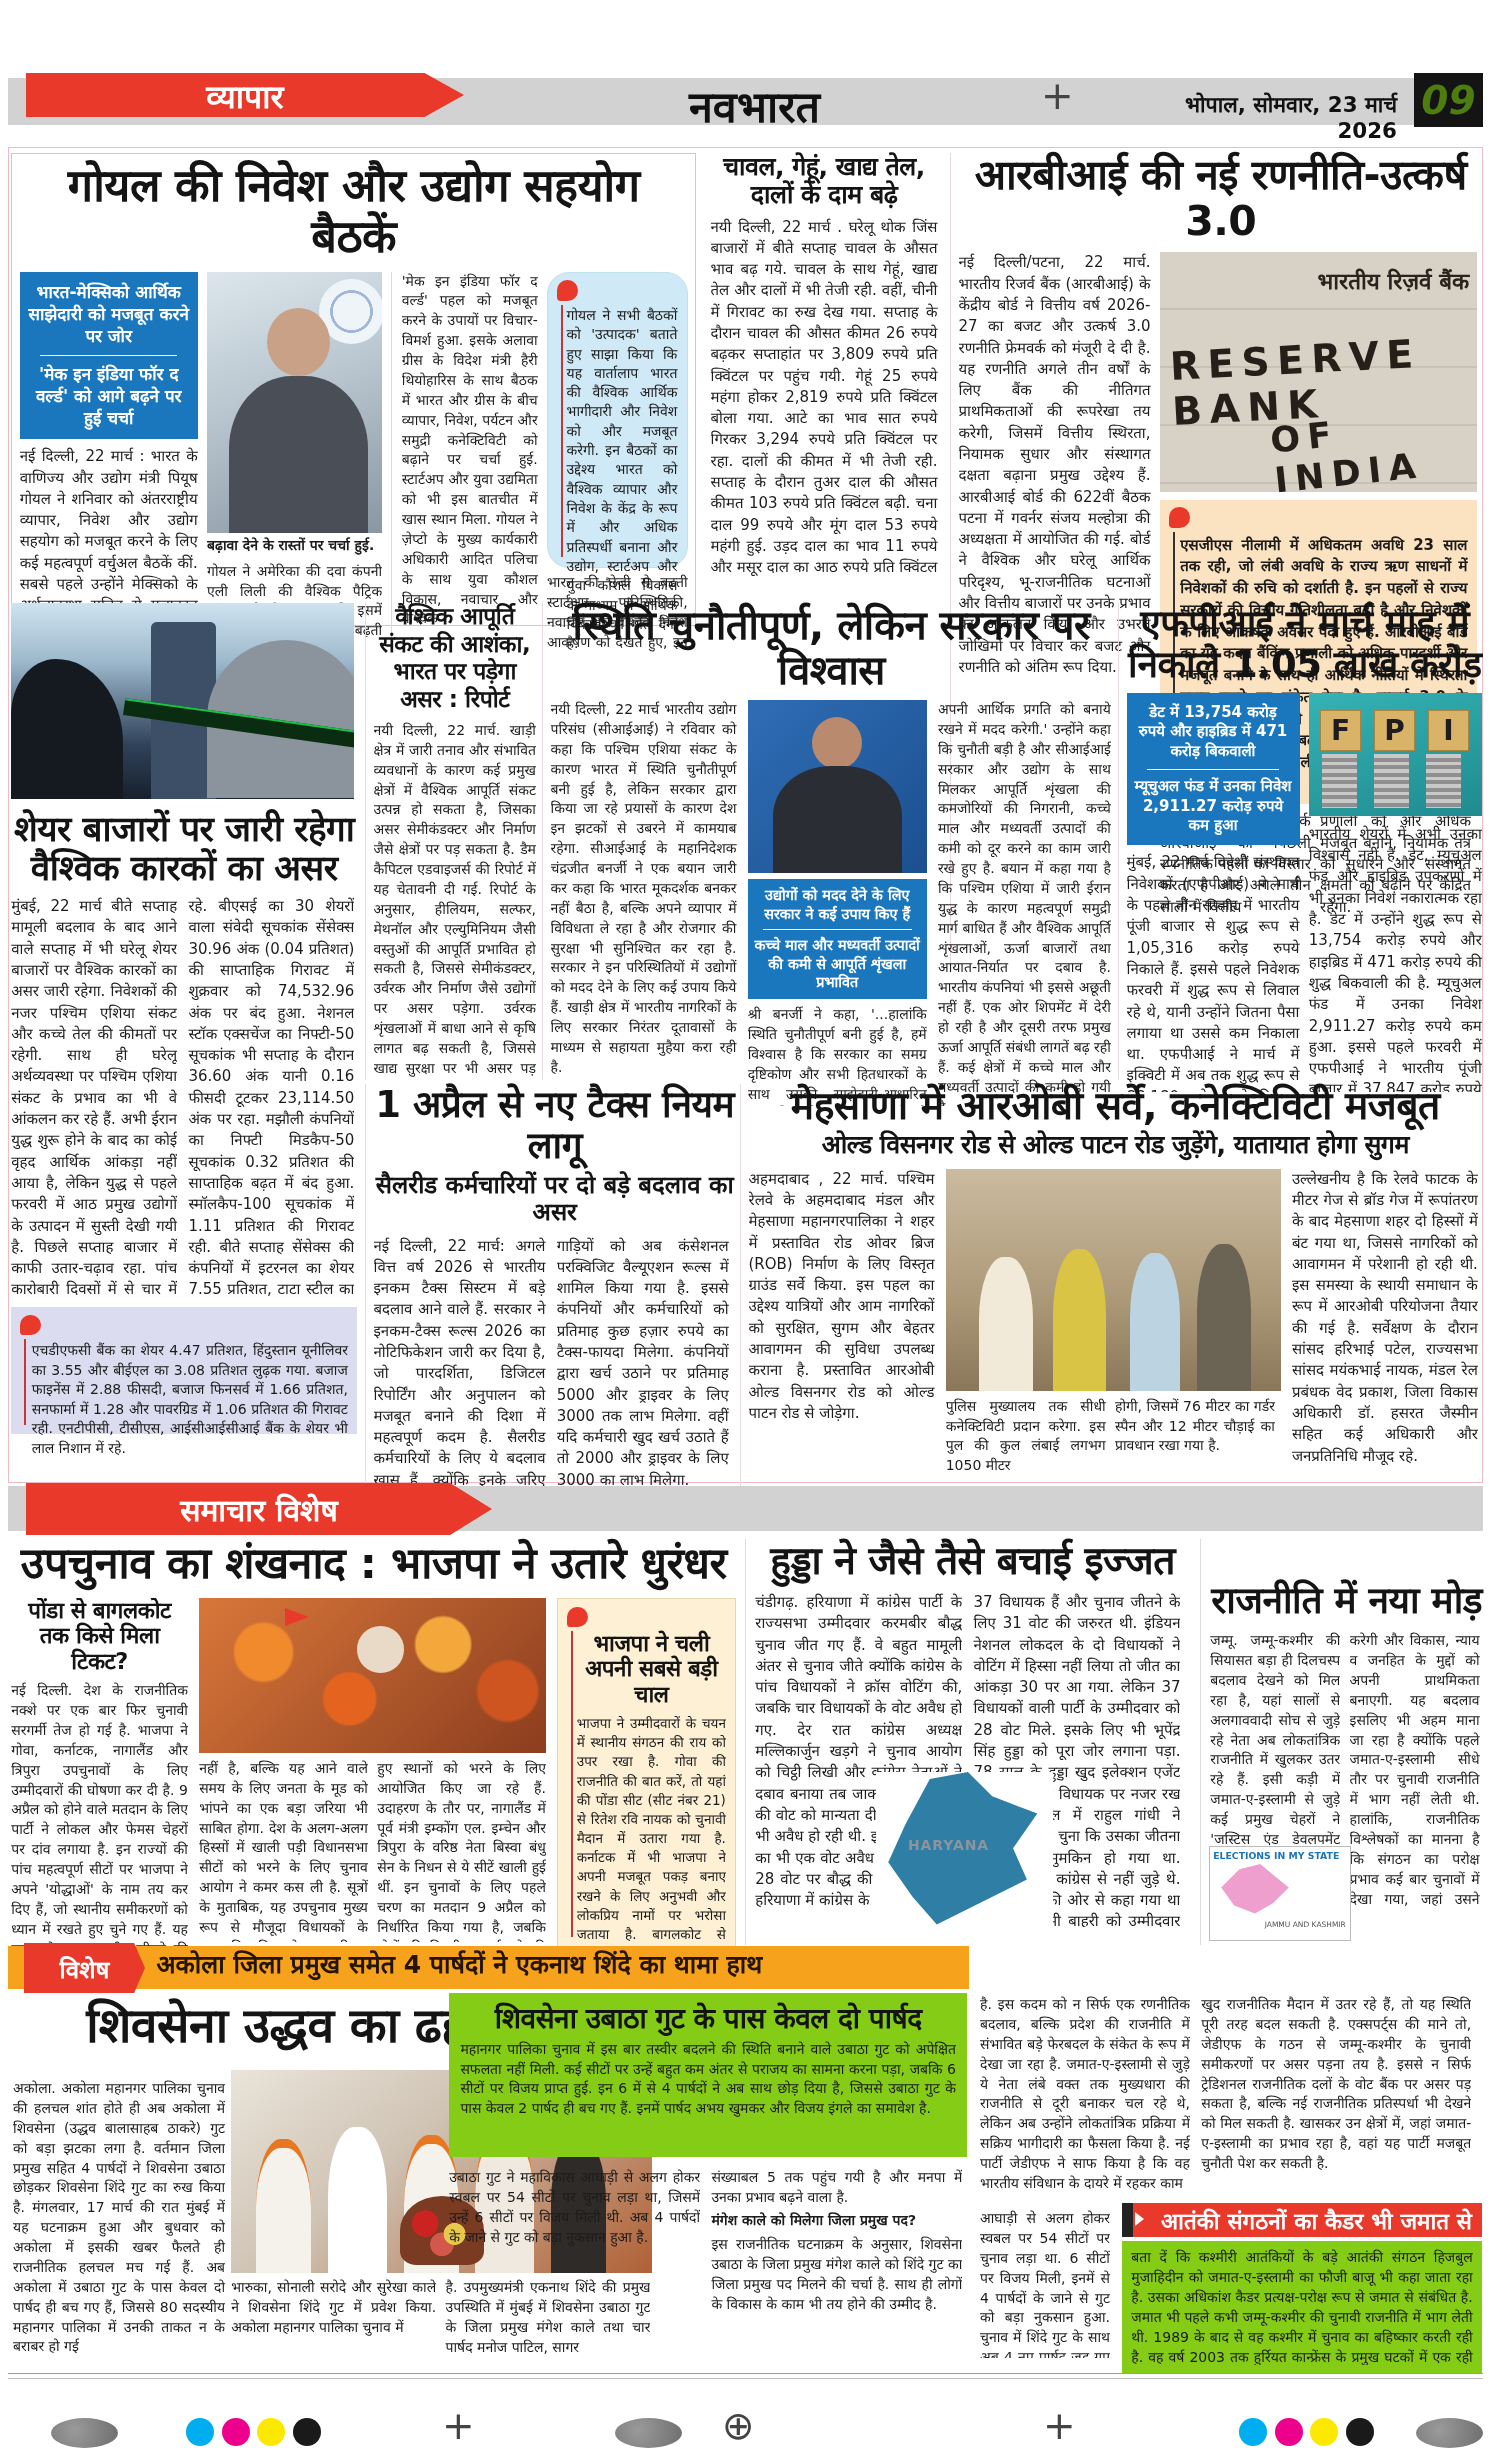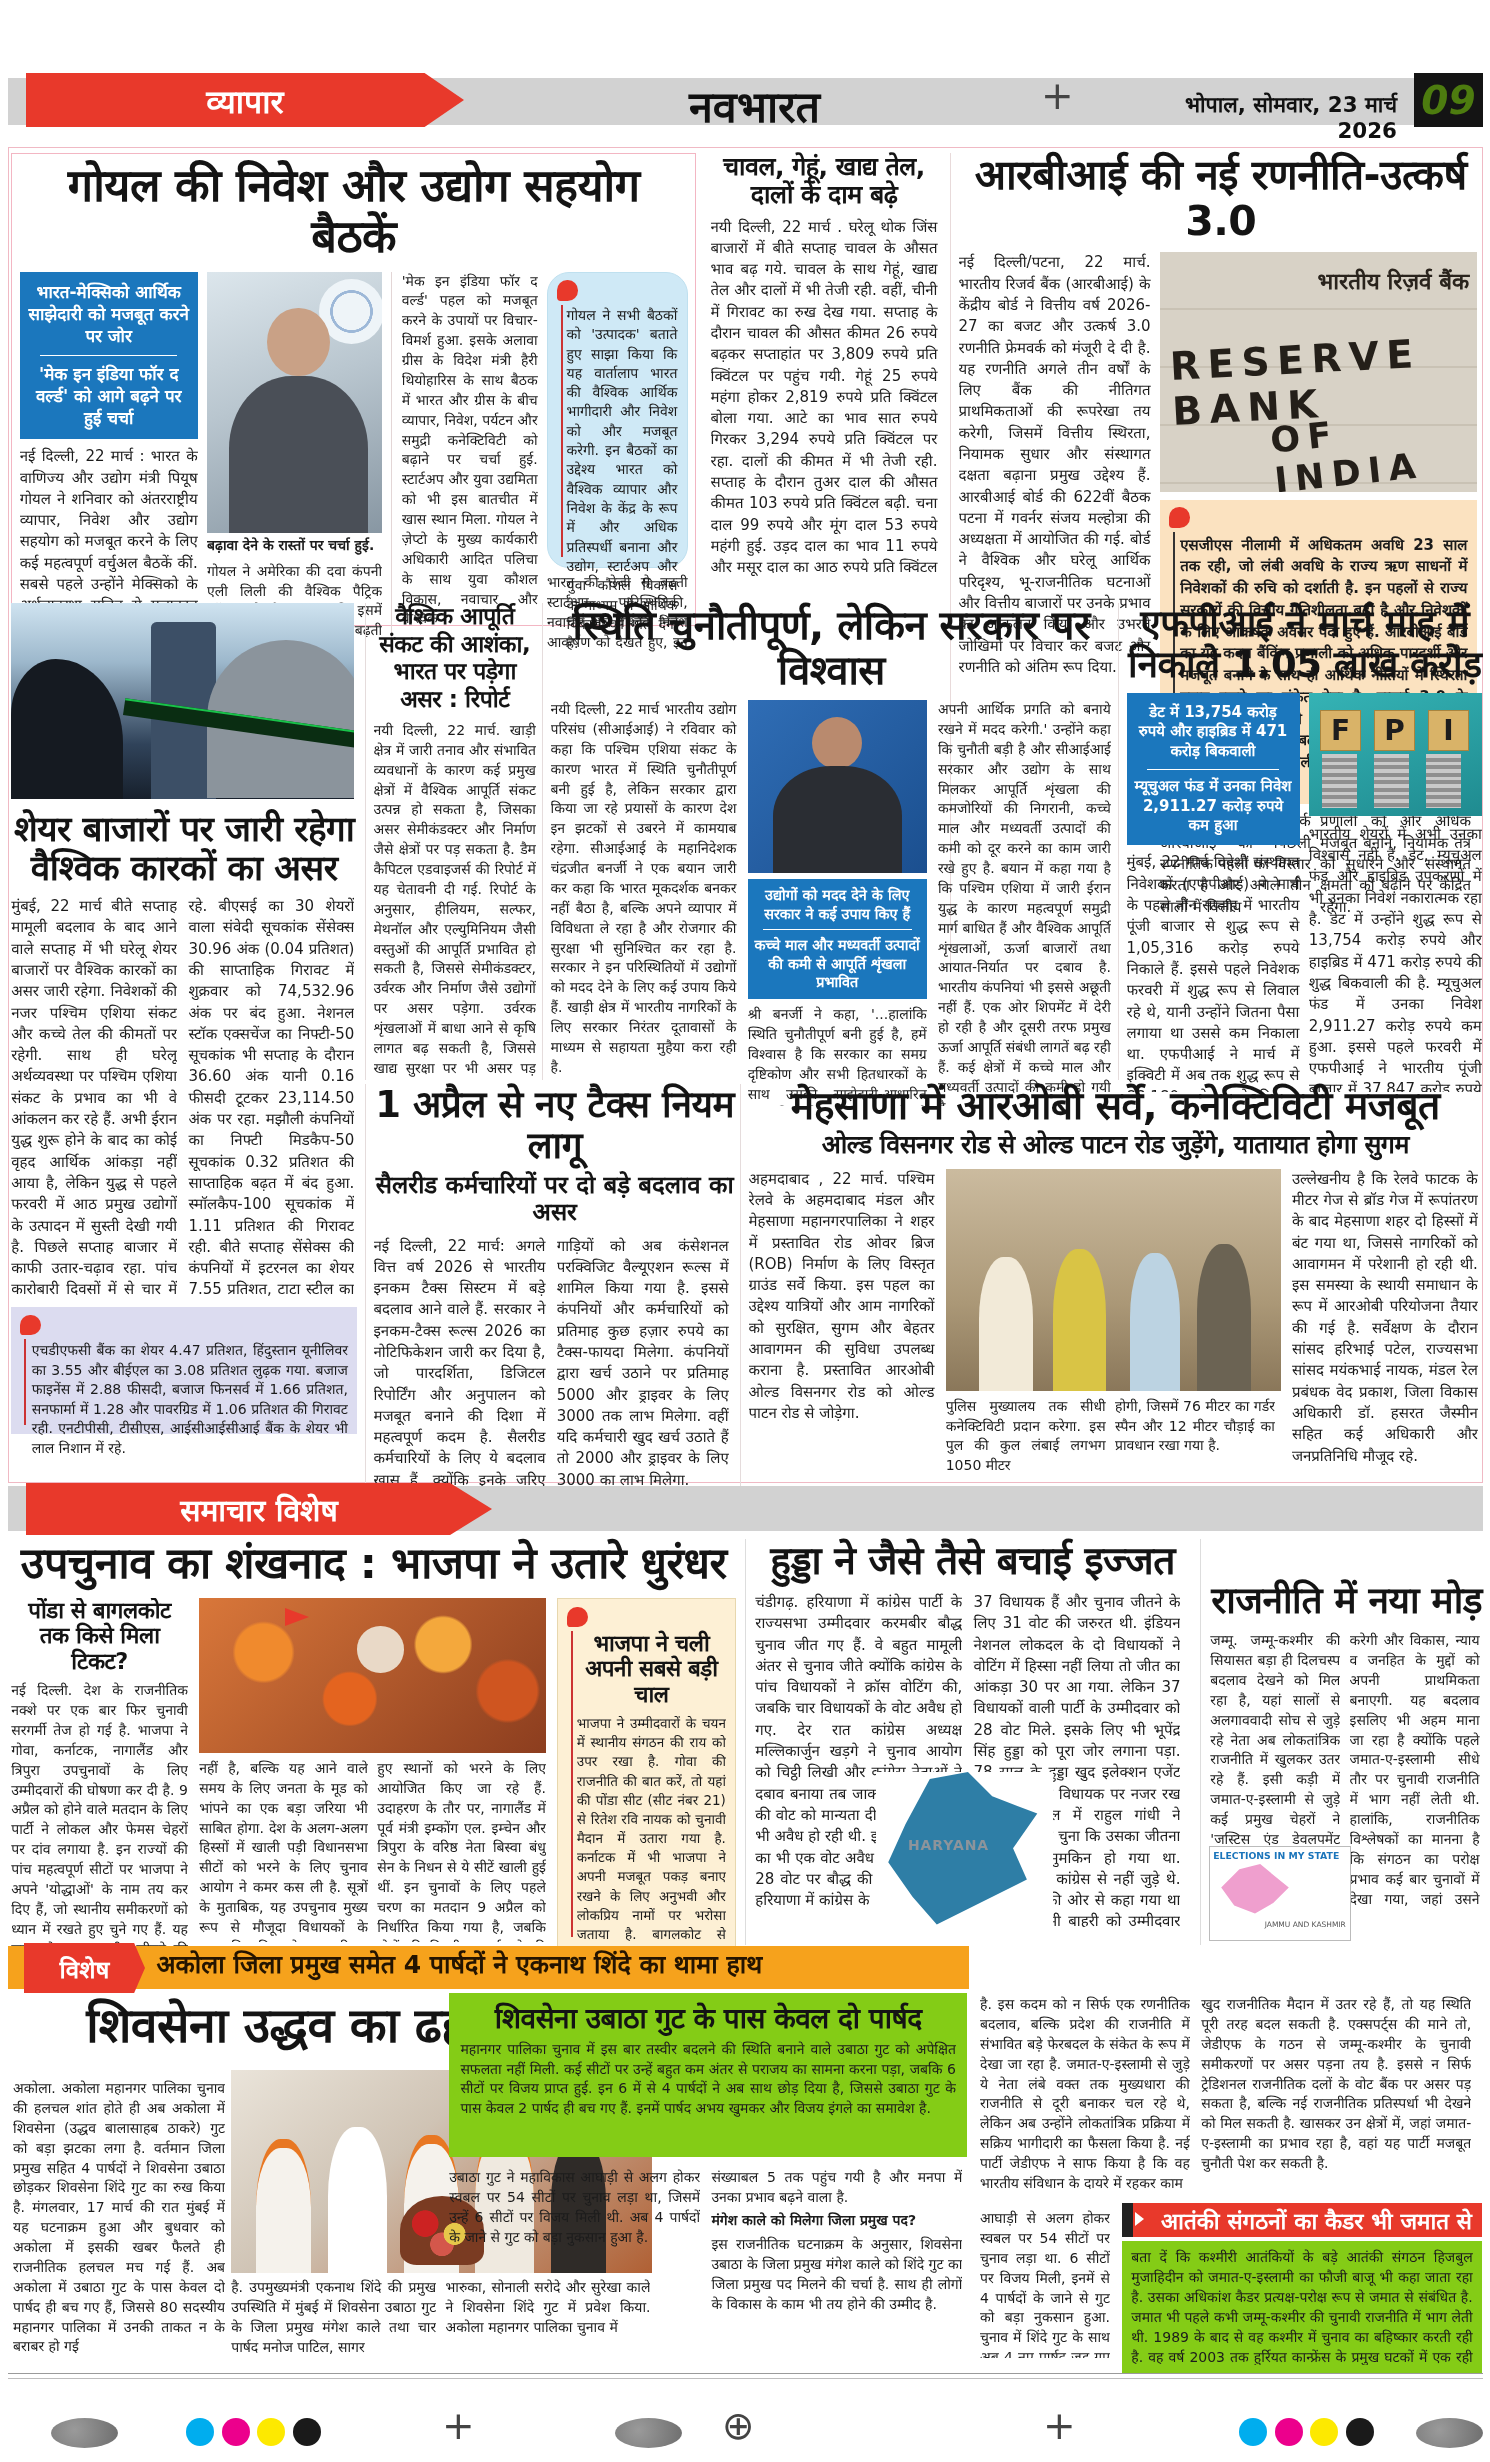--- a/index.html
+++ b/index.html
@@ -46,21 +46,21 @@
   .orangestrip{background:#f6a21c;color:#241400;font-weight:bold;display:flex;}
   .redstrip{background:#e8392b;color:#fff;font-weight:bold;display:flex;align-items:center;}
   .thumbbox{background:#fff;border:0.9px solid #bbb;}
 </style>
 </head>
 <body>
 
 <div id="page">
 
   <div class="abs hdr-strip" style="left:7.5px;top:78px;width:1475px;height:47px;"></div>
-  <div class="abs redtab" style="left:26px;top:73px;width:438px;height:54px;font-size:32px;text-align:center;">
+  <div class="abs redtab" style="left:26px;top:73px;width:438px;height:44px;font-size:32px;text-align:center;">
     <span>व्यापार</span>
   </div>
   <div class="abs" style="left:596px;top:76px;width:317px;text-align:center;font-size:43px;font-weight:bold;color:#111;">नवभारत</div>
   <div class="abs markplus" style="left:1041px;top:73px;">+</div>
   <div class="abs" style="left:1127px;top:89px;width:270px;text-align:right;font-size:21.4px;font-weight:bold;color:#111;">भोपाल, सोमवार, 23 मार्च 2026</div>
   <div class="abs pagebox" style="left:1414px;top:73px;width:69px;height:54px;font-size:39px;">09</div>
 
   <div class="abs" style="left:7.5px;top:147px;width:1473px;height:1334px;border:0.9px solid #f0b9c4;"></div>
 
   <section class="abs" style="left:11.2px;top:153px;width:685px;height:473px;border:1.9px solid #f3b6c3;padding:5.6px 7.5px;box-sizing:border-box;">
@@ -314,22 +314,22 @@
     <p class="bodytxt sm abs" style="left:1.9px;top:80px;width:212px;height:300px;margin:0;">अकोला. अकोला महानगर पालिका चुनाव की हलचल शांत होते ही अब अकोला में शिवसेना (उद्धव बालासाहब ठाकरे) गुट को बड़ा झटका लगा है. वर्तमान जिला प्रमुख सहित 4 पार्षदों ने शिवसेना उबाठा छोड़कर शिवसेना शिंदे गुट का रुख किया है. मंगलवार, 17 मार्च की रात मुंबई में यह घटनाक्रम हुआ और बुधवार को अकोला में इसकी खबर फैलते ही राजनीतिक हलचल मच गई हैं. अब अकोला में उबाठा गुट के पास केवल दो पार्षद ही बच गए हैं, जिससे 80 सदस्यीय महानगर पालिका में उनकी ताकत न के बराबर हो गई</p>
     <div class="ph abs" style="left:220px;top:71px;width:421px;height:203px;background:linear-gradient(140deg,#eae4da 0%,#cfc3b4 40%,#b06034 100%);">
       <div class="ph-torso" style="left:6%;top:34%;width:13%;height:70%;background:#f5f2ec;border-top:9.3px solid #e87722;"></div>
       <div class="ph-torso" style="left:23%;top:28%;width:14%;height:76%;background:#ffffff;"></div>
       <div class="ph-torso" style="left:41%;top:32%;width:13%;height:72%;background:#f5f2ec;border-top:9.3px solid #e87722;"></div>
       <div class="ph-torso" style="left:58%;top:27%;width:14%;height:77%;background:#efe9df;border-top:9.3px solid #e87722;"></div>
       <div class="ph-torso" style="left:76%;top:33%;width:13%;height:71%;background:#2f2b28;"></div>
       <div class="abs" style="left:40%;top:62%;width:20%;height:34%;background:radial-gradient(circle at 30% 40%,#c22 0 18%,transparent 19%),radial-gradient(circle at 65% 55%,#e6c84a 0 16%,transparent 17%),radial-gradient(circle at 50% 70%,#d4574b 0 18%,transparent 19%),#7a3b22;border-radius:50% 50% 20% 20%;"></div>
     </div>
     <div class="flex abs" style="left:220px;top:279px;width:421px;gap:9.3px;">
+      <p class="bodytxt sm col" style="margin:0;width:205px;height:101px;">भारुका, सोनाली सरोदे और सुरेखा काले ने शिवसेना शिंदे गुट में प्रवेश किया. अकोला महानगर पालिका चुनाव में</p>
       <p class="bodytxt sm col" style="margin:0;width:205px;height:101px;">है. उपमुख्यमंत्री एकनाथ शिंदे की प्रमुख उपस्थिति में मुंबई में शिवसेना उबाठा गुट के जिला प्रमुख मंगेश काले तथा चार पार्षद मनोज पाटिल, सागर</p>
-      <p class="bodytxt sm col" style="margin:0;width:205px;height:101px;">भारुका, सोनाली सरोदे और सुरेखा काले ने शिवसेना शिंदे गुट में प्रवेश किया. अकोला महानगर पालिका चुनाव में</p>
     </div>
     <div class="graybox abs" style="left:438px;top:-5.6px;width:518px;height:164px;padding:9.3px 11.2px;box-sizing:border-box;">
       <div class="hl" style="font-size:28px;">शिवसेना उबाठा गुट के पास केवल दो पार्षद</div>
       <p class="bodytxt sm" style="margin:5.6px 0 0;height:104px;">महानगर पालिका चुनाव में इस बार तस्वीर बदलने की स्थिति बनाने वाले उबाठा गुट को अपेक्षित सफलता नहीं मिली. कई सीटों पर उन्हें बहुत कम अंतर से पराजय का सामना करना पड़ा, जबकि 6 सीटों पर विजय प्राप्त हुई. इन 6 में से 4 पार्षदों ने अब साथ छोड़ दिया है, जिससे उबाठा गुट के पास केवल 2 पार्षद ही बच गए हैं. इनमें पार्षद अभय खुमकर और विजय इंगले का समावेश है.</p>
     </div>
     <div class="flex abs" style="left:438px;top:169px;width:518px;gap:11.2px;">
       <p class="bodytxt sm col" style="margin:0;width:251px;height:210px;">उबाठा गुट ने महाविकास आघाड़ी से अलग होकर स्वबल पर 54 सीटों पर चुनाव लड़ा था, जिसमें उन्हें 6 सीटों पर विजय मिली थी. अब 4 पार्षदों के जाने से गुट को बड़ा नुकसान हुआ है.</p>
       <div class="col" style="width:251px;">
         <p class="bodytxt sm" style="margin:0;">संख्याबल 5 तक पहुंच गयी है और मनपा में उनका प्रभाव बढ़ने वाला है.</p>
         <p class="bodytxt sm subhead-b" style="margin:3.7px 0;">मंगेश काले को मिलेगा जिला प्रमुख पद?</p>

